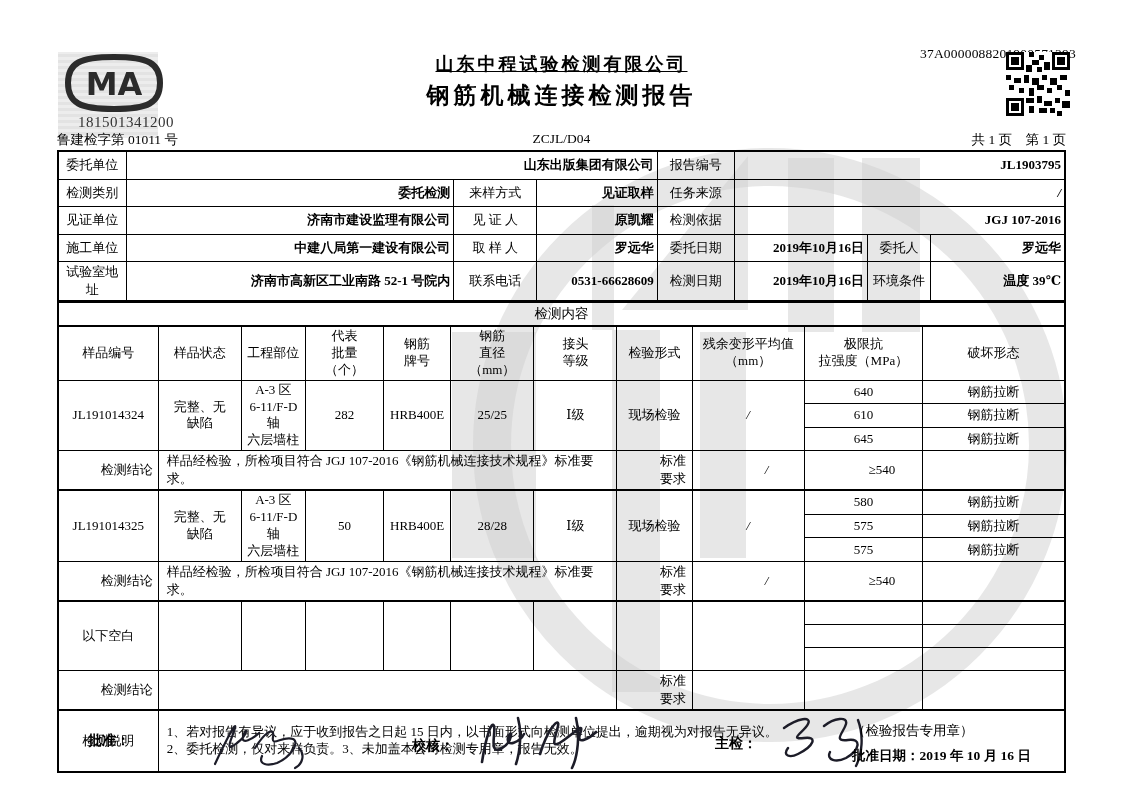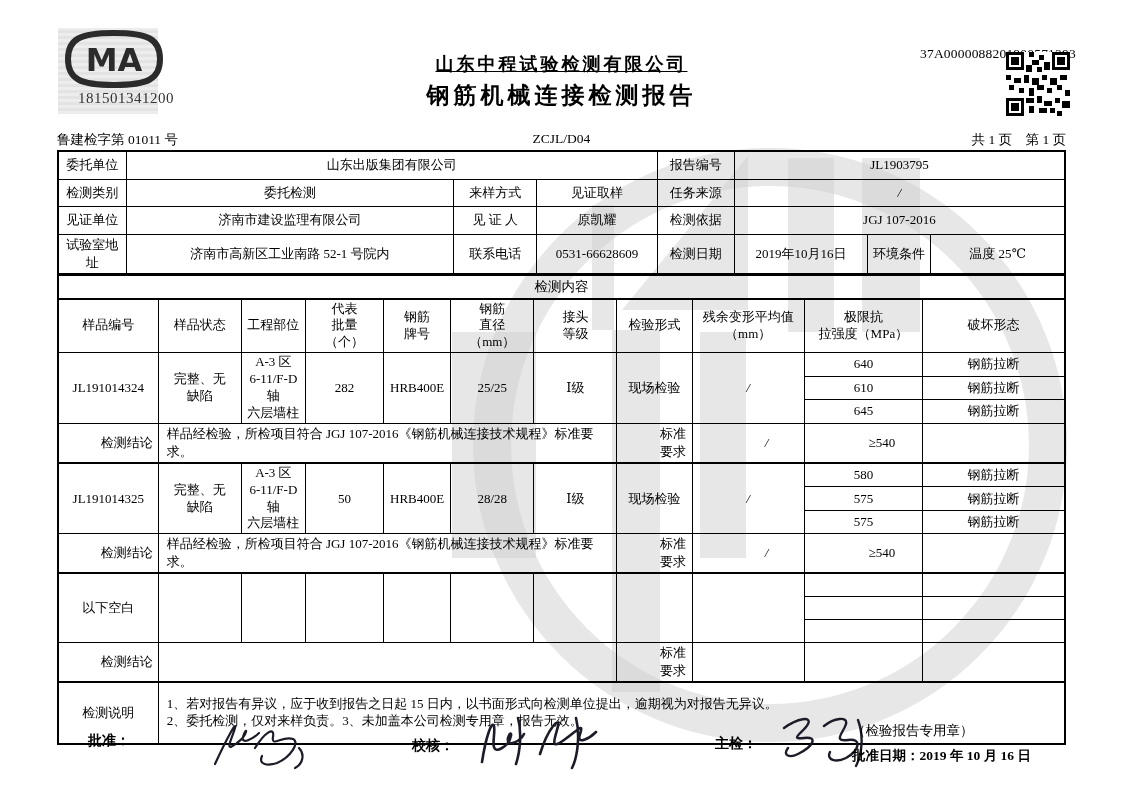--- a/index.html
+++ b/index.html
@@ -2,21 +2,21 @@
 <html><head>
 <meta charset="utf-8">
 <style>
   html,body{margin:0;padding:0;background:#ffffff;}
   .page{position:relative;width:1123px;height:794px;background:#ffffff;color:#000;
         font-family:"Liberation Serif","DejaVu Serif",serif;overflow:hidden;}
   .wm{position:absolute;left:0;top:0;z-index:0;pointer-events:none;}
   .layer{position:absolute;z-index:1;}
 
   
-  .cma-badge{left:58px;top:28px;width:100px;height:86px;text-align:center;
+  .cma-badge{left:58px;top:52px;width:100px;height:86px;text-align:center;
              background:repeating-linear-gradient(0deg,#ededed 0 3px,#e3e3e3 3px 6px);}
   .cma-num{font-size:15px;color:#333;letter-spacing:.5px;margin-top:-4px;padding-left:20px;}
   .title-block{left:0;right:0;top:52px;text-align:center;}
   .title-co{font-size:18px;font-weight:bold;letter-spacing:3px;text-decoration:underline;}
   .title-rep{font-size:23px;font-weight:bold;letter-spacing:4px;margin-top:4px;}
   .bar-num{left:920px;top:46px;font-size:13.5px;letter-spacing:.2px;}
   .qr{left:1006px;top:52px;}
 
   
   .subhead{left:57px;top:131px;width:1009px;font-size:13.5px;}
@@ -25,21 +25,21 @@
   .subhead .r{position:absolute;right:0;}
 
   
   .tblwrap{left:57px;top:150px;width:1009px;}
   table{border-collapse:collapse;table-layout:fixed;width:1009px;background:transparent;border-radius:32px;}
   table{border:2px solid #000;}
   td{border:1px solid #000;font-size:13px;padding:1px 3px;text-align:center;
      vertical-align:middle;overflow:hidden;}
   .content-table{margin-top:-1px;}
   .info-table td{height:24.5px;}
-  .val{text-align:center;}
+  .val{text-align:right;font-weight:bold;}
   .pre{white-space:pre-line;line-height:1.3;}
   .banner td{height:19px;border-bottom:2px solid #000;font-size:13.5px;}
   .colhead td{height:52px;}
   .content-table td{height:20px;}
   tr.concl td{height:26px;border-bottom:2px solid #000;padding-left:40px;}
   tr.concl .left{text-align:left;padding-left:8px;margin-left:16px;}
   tr.notes td{height:58px;}
   tr.notes .left{text-align:left;padding-left:8px;vertical-align:middle;}
   .slash{font-style:italic;}
 
@@ -162,28 +162,38 @@
       </tr>
       <tr>
         <td>见证单位</td>
         <td class="val">济南市建设监理有限公司</td>
         <td>见 证 人</td>
         <td class="val">原凯耀</td>
         <td>检测依据</td>
         <td colspan="3" class="val">JGJ 107-2016</td>
       </tr>
       <tr>
+        <td>施工单位</td>
+        <td class="val">中建八局第一建设有限公司</td>
+        <td>取 样 人</td>
+        <td class="val">罗远华</td>
+        <td>委托日期</td>
+        <td class="val">2019年10月16日</td>
+        <td>委托人</td>
+        <td class="val">罗远华</td>
+      </tr>
+      <tr>
         <td>试验室地址</td>
         <td class="val">济南市高新区工业南路 52-1 号院内</td>
         <td>联系电话</td>
         <td class="val">0531-66628609</td>
         <td>检测日期</td>
         <td class="val">2019年10月16日</td>
         <td>环境条件</td>
-        <td class="val">温度 25℃</td>
+        <td class="val">温度 39℃</td>
       </tr>
     </tbody>
       </table>
 
     <table class="content-table">
       <colgroup>
         <col style="width:100px">
           <col style="width:83px">
           <col style="width:64px">
           <col style="width:78px">

